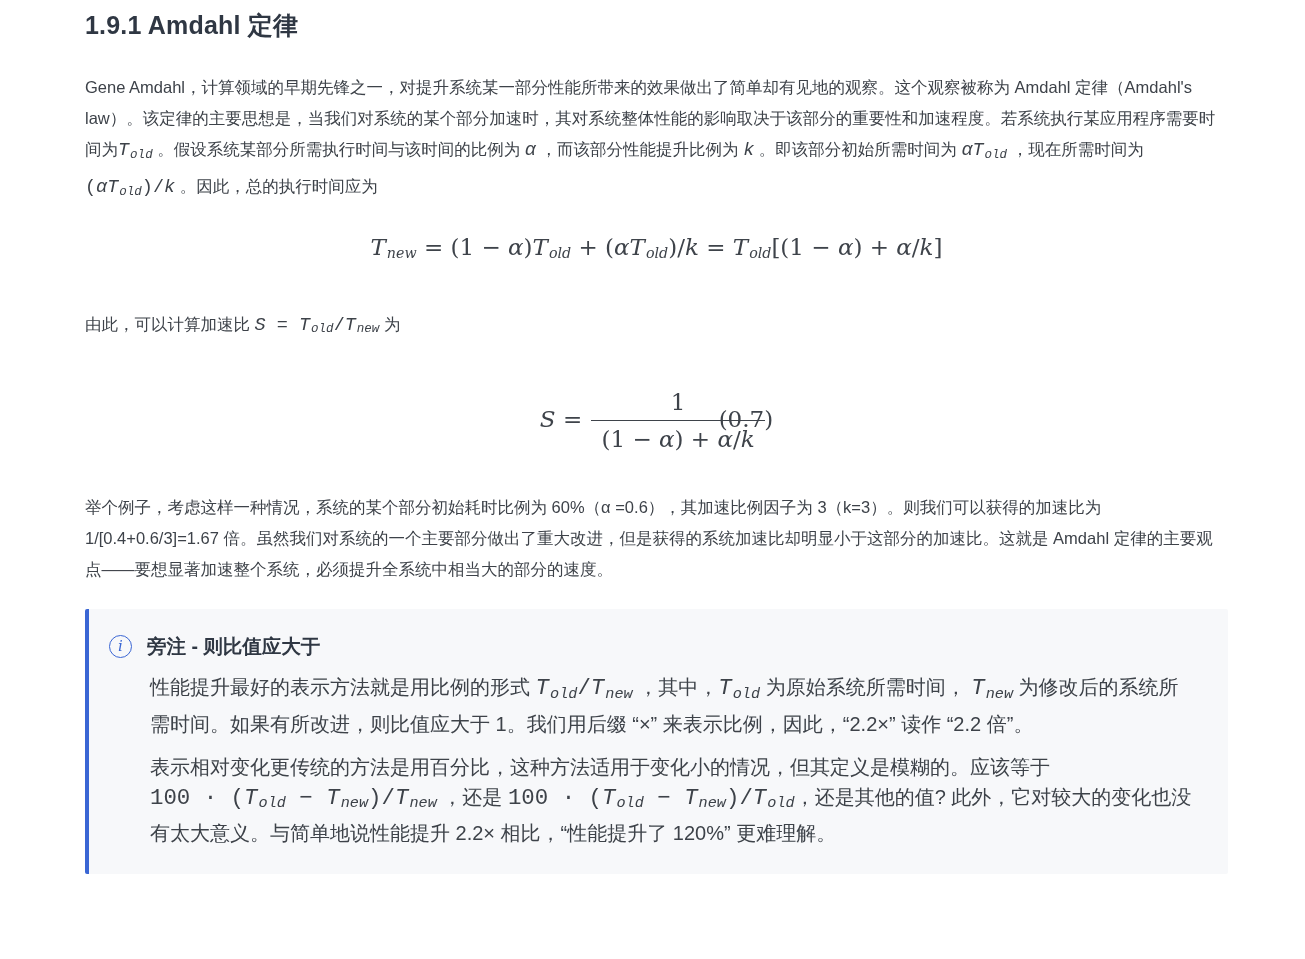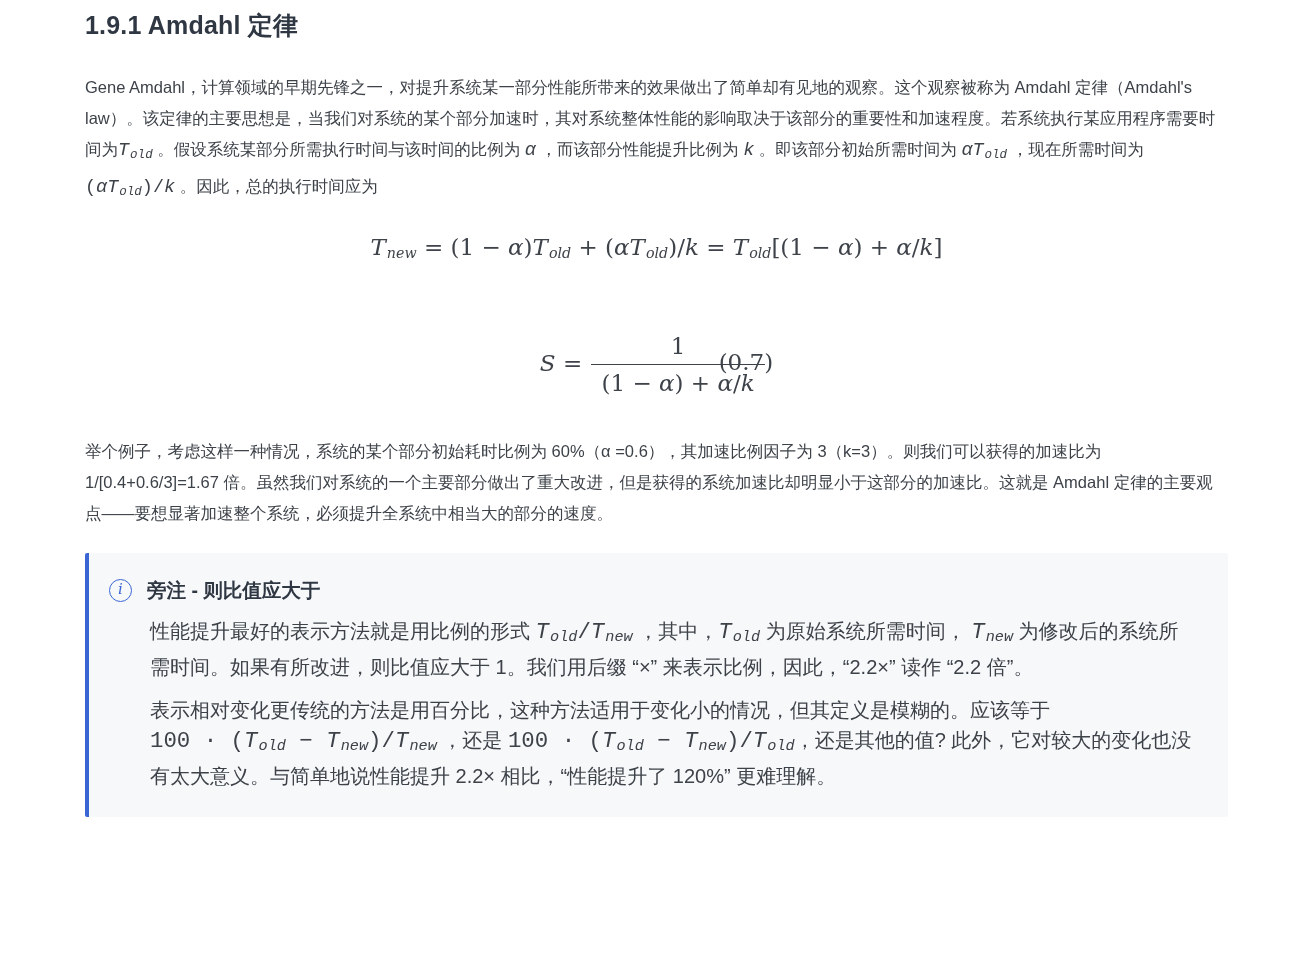--- a/index.html
+++ b/index.html
@@ -47,21 +47,21 @@
     margin-left:1px;
   }
   .equation{
     font-family:"DejaVu Serif","Liberation Serif",serif;
     font-size:23px;
     text-align:center;
     color:#3e434a;
     white-space:nowrap;
   }
   .equation .sub{font-size:0.62em;}
-  #eq-tnew{margin:26px 0 72px 0;}
+  #eq-tnew{margin:26px 0 48px 0;}
   #eq-speedup{margin:44px 0 40px 0;}
   .frac{
     display:inline-block;
     vertical-align:middle;
     text-align:center;
     margin:0 2px;
   }
   .frac .num{display:block;padding:0 10px 5px 10px;}
   .frac .den{display:block;border-top:1.6px solid #3e434a;padding:5px 10px 0 10px;}
   .eqtag{
@@ -117,20 +117,21 @@
 <body>
 
 <div class="page">
 
   <h1 class="title">1.9.1 Amdahl 定律</h1>
 
   <p class="body">Gene Amdahl，计算领域的早期先锋之一，对提升系统某一部分性能所带来的效果做出了简单却有见地的观察。这个观察被称为 Amdahl 定律（Amdahl's law）。该定律的主要思想是，当我们对系统的某个部分加速时，其对系统整体性能的影响取决于该部分的重要性和加速程度。若系统执行某应用程序需要时间为<span class="math"><span class="mi">T</span><span class="sub">old</span></span> 。假设系统某部分所需执行时间与该时间的比例为 <span class="math"><span class="mi">α</span></span> ，而该部分性能提升比例为 <span class="math"><span class="mi">k</span></span> 。即该部分初始所需时间为 <span class="math"><span class="mi">αT</span><span class="sub">old</span></span> ，现在所需时间为 <span class="math">(<span class="mi">αT</span><span class="sub">old</span>)/<span class="mi">k</span></span> 。因此，总的执行时间应为</p>
 
   <div class="equation" id="eq-tnew"><span class="mi">T</span><span class="sub">new</span> = (1 − <span class="mi">α</span>)<span class="mi">T</span><span class="sub">old</span> + (<span class="mi">αT</span><span class="sub">old</span>)/<span class="mi">k</span> = <span class="mi">T</span><span class="sub">old</span>[(1 − <span class="mi">α</span>) + <span class="mi">α</span>/<span class="mi">k</span>]</div>
 
+  <p class="body">由此，可以计算加速比 <span class="math"><span class="mi">S</span> = <span class="mi">T</span><span class="sub">old</span>/<span class="mi">T</span><span class="sub">new</span></span> 为</p>
 
   <div class="equation" id="eq-speedup"><span class="mi">S</span> = <span class="frac"><span class="num">1</span><span class="den">(1 − <span class="mi">α</span>) + <span class="mi">α</span>/<span class="mi">k</span></span></span><span class="eqtag">(0.7)</span></div>
 
   <p class="body">举个例子，考虑这样一种情况，系统的某个部分初始耗时比例为 60%（α =0.6），其加速比例因子为 3（k=3）。则我们可以获得的加速比为 1/[0.4+0.6/3]=1.67 倍。虽然我们对系统的一个主要部分做出了重大改进，但是获得的系统加速比却明显小于这部分的加速比。这就是 Amdahl 定律的主要观点——要想显著加速整个系统，必须提升全系统中相当大的部分的速度。</p>
 
   <aside class="callout">
     <div class="callout-header">
       <span class="info-icon">i</span>
       <span class="callout-title">旁注 - 则比值应大于</span>
     </div>

